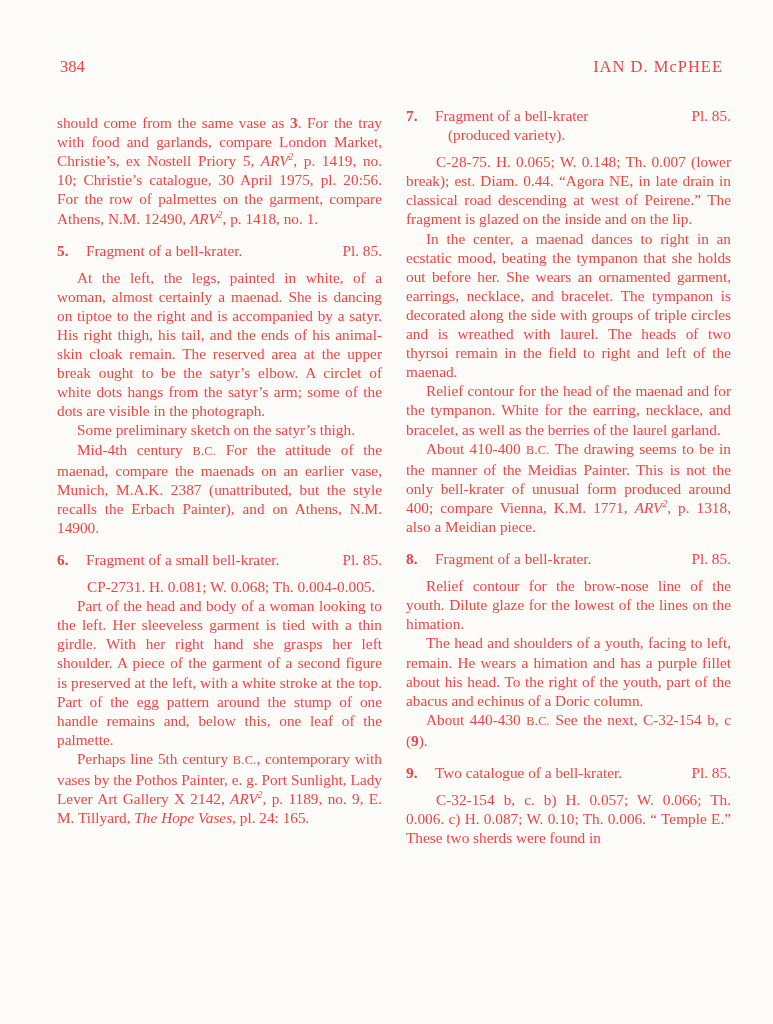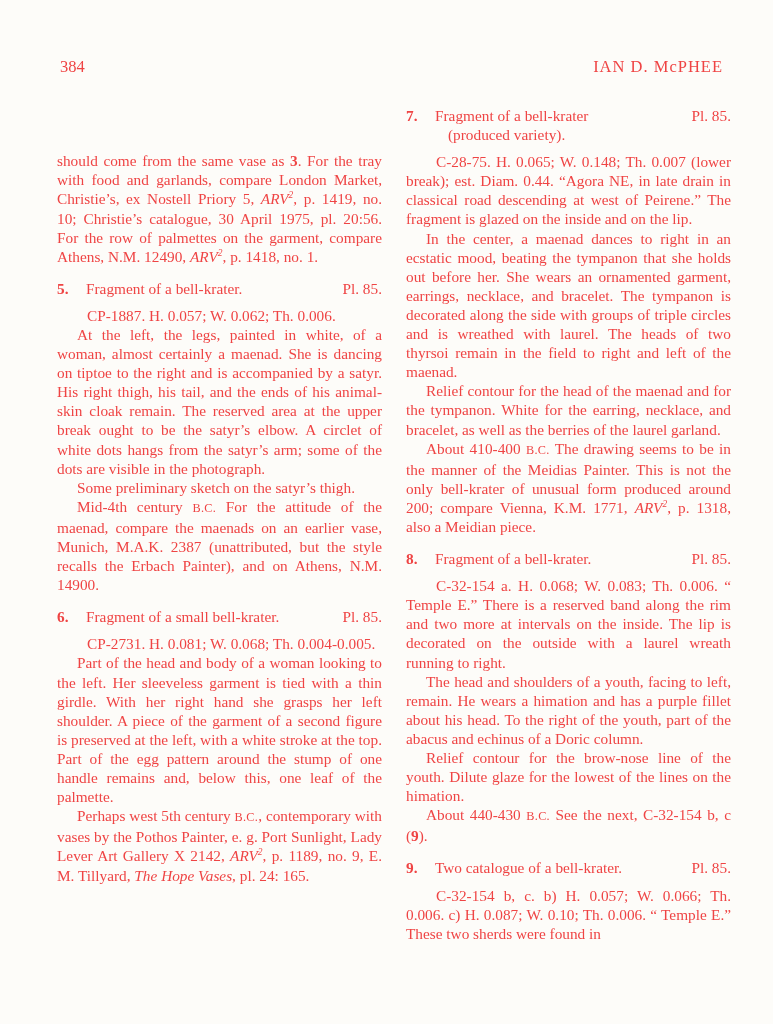--- a/index.html
+++ b/index.html
@@ -102,58 +102,56 @@
   <main class="columns">
     <section class="col" id="col-left">
         <p class="para"><span>should come from the same vase as </span><span class="seg-b">3</span><span>. For the tray with food and garlands, compare London Market, Christie’s, ex Nostell Priory 5, </span><span class="seg-i">ARV</span><span class="seg-sup">2</span><span>, p. 1419, no. 10; Christie’s catalogue, 30 April 1975, pl. 20:56. For the row of palmettes on the garment, compare Athens, N.M. 12490, </span><span class="seg-i">ARV</span><span class="seg-sup">2</span><span>, p. 1418, no. 1.</span></p>
         <div class="entry-heading">
           <div class="entry-row">
             <span class="entry-num">5.</span>
             <span class="entry-title">Fragment of a bell-krater.</span>
             <span class="plate-ref">Pl. 85.</span>
           </div>
         </div>
-        <p class="para pdeep"><span>CP-1887. H. 0.057; W. 0.062; Th. 0.006.</span></p>
         <p class="para pindent"><span>At the left, the legs, painted in white, of a woman, almost certainly a maenad. She is dancing on tiptoe to the right and is accompanied by a satyr. His right thigh, his tail, and the ends of his animal-skin cloak remain. The reserved area at the upper break ought to be the satyr’s elbow. A circlet of white dots hangs from the satyr’s arm; some of the dots are visible in the photograph.</span></p>
         <p class="para pindent"><span>Some preliminary sketch on the satyr’s thigh.</span></p>
         <p class="para pindent"><span>Mid-4th century </span><span class="seg-sc">B.C.</span><span> For the attitude of the maenad, compare the maenads on an earlier vase, Munich, M.A.K. 2387 (unattributed, but the style recalls the Erbach Painter), and on Athens, N.M. 14900.</span></p>
         <div class="entry-heading">
           <div class="entry-row">
             <span class="entry-num">6.</span>
             <span class="entry-title">Fragment of a small bell-krater.</span>
             <span class="plate-ref">Pl. 85.</span>
           </div>
         </div>
         <p class="para pdeep"><span>CP-2731. H. 0.081; W. 0.068; Th. 0.004-0.005.</span></p>
         <p class="para pindent"><span>Part of the head and body of a woman looking to the left. Her sleeveless garment is tied with a thin girdle. With her right hand she grasps her left shoulder. A piece of the garment of a second figure is preserved at the left, with a white stroke at the top. Part of the egg pattern around the stump of one handle remains and, below this, one leaf of the palmette.</span></p>
-        <p class="para pindent"><span>Perhaps west 5th century </span><span class="seg-sc">B.C.</span><span>, contemporary with vases by the Pothos Painter, e. g. Port Sunlight, Lady Lever Art Gallery X 2142, </span><span class="seg-i">ARV</span><span class="seg-sup">2</span><span>, p. 1189, no. 9, E. M. Tillyard, </span><span class="seg-i">The Hope Vases</span><span>, pl. 24: 165.</span></p>
+        <p class="para pindent"><span>Perhaps line 5th century </span><span class="seg-sc">B.C.</span><span>, contemporary with vases by the Pothos Painter, e. g. Port Sunlight, Lady Lever Art Gallery X 2142, </span><span class="seg-i">ARV</span><span class="seg-sup">2</span><span>, p. 1189, no. 9, E. M. Tillyard, </span><span class="seg-i">The Hope Vases</span><span>, pl. 24: 165.</span></p>
       </section>
     <section class="col" id="col-right">
         <div class="entry-heading">
           <div class="entry-row">
             <span class="entry-num">7.</span>
             <span class="entry-title">Fragment of a bell-krater</span>
             <span class="plate-ref">Pl. 85.</span>
           </div>
           <div class="entry-subtitle">(produced variety).</div>
         </div>
         <p class="para pdeep"><span>C-28-75. H. 0.065; W. 0.148; Th. 0.007 (lower break); est. Diam. 0.44. “Agora NE, in late drain in classical road descending at west of Peirene.” The fragment is glazed on the inside and on the lip.</span></p>
         <p class="para pindent"><span>In the center, a maenad dances to right in an ecstatic mood, beating the tympanon that she holds out before her. She wears an ornamented garment, earrings, necklace, and bracelet. The tympanon is decorated along the side with groups of triple circles and is wreathed with laurel. The heads of two thyrsoi remain in the field to right and left of the maenad.</span></p>
         <p class="para pindent"><span>Relief contour for the head of the maenad and for the tympanon. White for the earring, necklace, and bracelet, as well as the berries of the laurel garland.</span></p>
-        <p class="para pindent"><span>About 410-400 </span><span class="seg-sc">B.C.</span><span> The drawing seems to be in the manner of the Meidias Painter. This is not the only bell-krater of unusual form produced around 200; compare Vienna, K.M. 1771, </span><span class="seg-i">ARV</span><span class="seg-sup">2</span><span>, p. 1318, also a Meidian piece.</span></p>
+        <p class="para pindent"><span>About 410-400 </span><span class="seg-sc">B.C.</span><span> The drawing seems to be in the manner of the Meidias Painter. This is not the only bell-krater of unusual form produced around 400; compare Vienna, K.M. 1771, </span><span class="seg-i">ARV</span><span class="seg-sup">2</span><span>, p. 1318, also a Meidian piece.</span></p>
         <div class="entry-heading">
           <div class="entry-row">
             <span class="entry-num">8.</span>
             <span class="entry-title">Fragment of a bell-krater.</span>
             <span class="plate-ref">Pl. 85.</span>
           </div>
         </div>
-        <p class="para pdeep"><span>C-32-154 a. H. 0.068; W. 0.083; Th. 0.006. “ Temple E.” There is a reserved band along the rim and two more at intervals on the inside. The lip is decorated on the outside with a laurel wreath running to right.</span></p>
+        <p class="para pindent"><span>Relief contour for the brow-nose line of the youth. Dilute glaze for the lowest of the lines on the himation.</span></p>
         <p class="para pindent"><span>The head and shoulders of a youth, facing to left, remain. He wears a himation and has a purple fillet about his head. To the right of the youth, part of the abacus and echinus of a Doric column.</span></p>
-        <p class="para pindent"><span>Relief contour for the brow-nose line of the youth. Dilute glaze for the lowest of the lines on the himation.</span></p>
         <p class="para pindent"><span>About 440-430 </span><span class="seg-sc">B.C.</span><span> See the next, C-32-154 b, c (</span><span class="seg-b">9</span><span>).</span></p>
         <div class="entry-heading">
           <div class="entry-row">
             <span class="entry-num">9.</span>
             <span class="entry-title">Two catalogue of a bell-krater.</span>
             <span class="plate-ref">Pl. 85.</span>
           </div>
         </div>
         <p class="para pdeep"><span>C-32-154 b, c. b) H. 0.057; W. 0.066; Th. 0.006. c) H. 0.087; W. 0.10; Th. 0.006. “ Temple E.” These two sherds were found in</span></p>
       </section>

